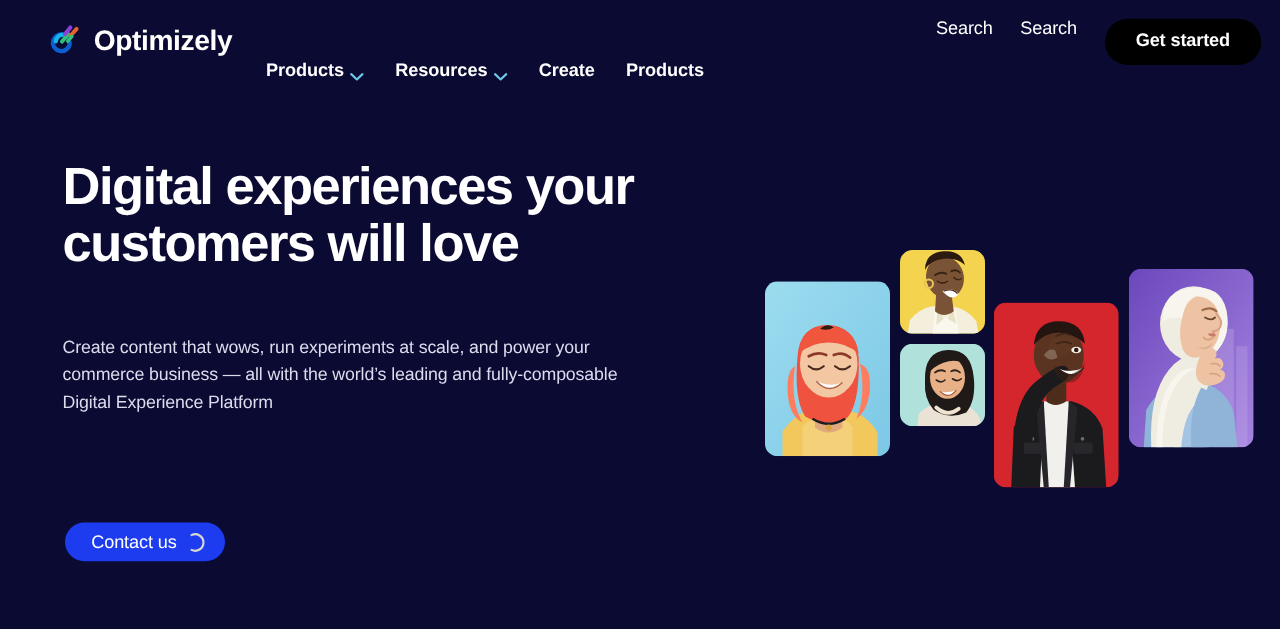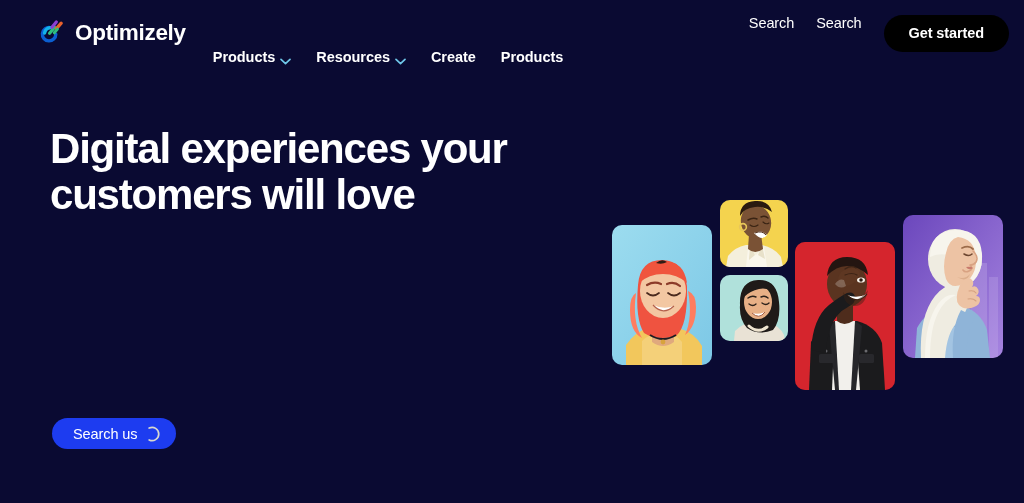--- a/index.html
+++ b/index.html
@@ -138,23 +138,24 @@
 
     <div class="header-right">
       <span class="hr-link">Search</span>
       <span class="hr-link">Search</span>
       <button class="btn-get-started">Get started</button>
     </div>
   </div>
 
   <div class="hero-left">
     <h1 class="headline">Digital experiences your customers will love</h1>
+    <p class="subtext">Create content that wows, run experiments at scale, and power your commerce business — all with the world’s leading and fully-composable Digital Experience Platform</p>
 
     <button class="btn-contact">
-      <span>Search us</span>
+      <span>Contact us</span>
       <span>
         <svg class="spinner" width="16" height="16" viewBox="0 0 16 16">
           <path d="M5.2 2.1 a6.6 6.6 0 1 1 0 11.8" fill="none" stroke="#d8d8d0" stroke-width="1.7" stroke-linecap="round"></path>
         </svg>
       </span>
     </button>
   </div>
 
   <div class="collage">
 

